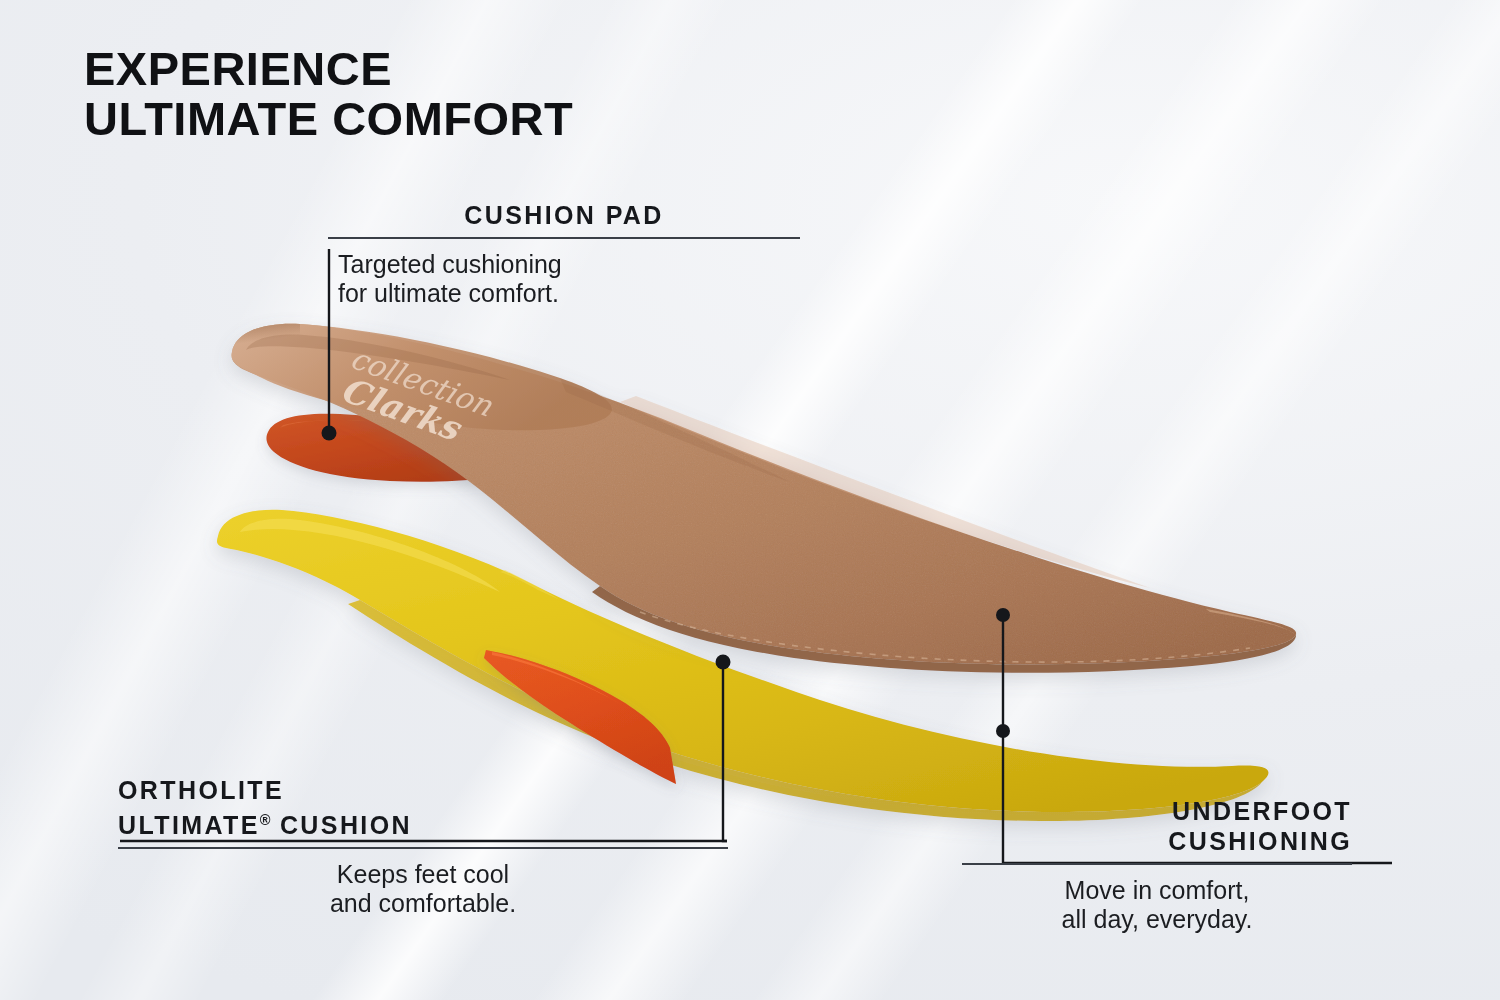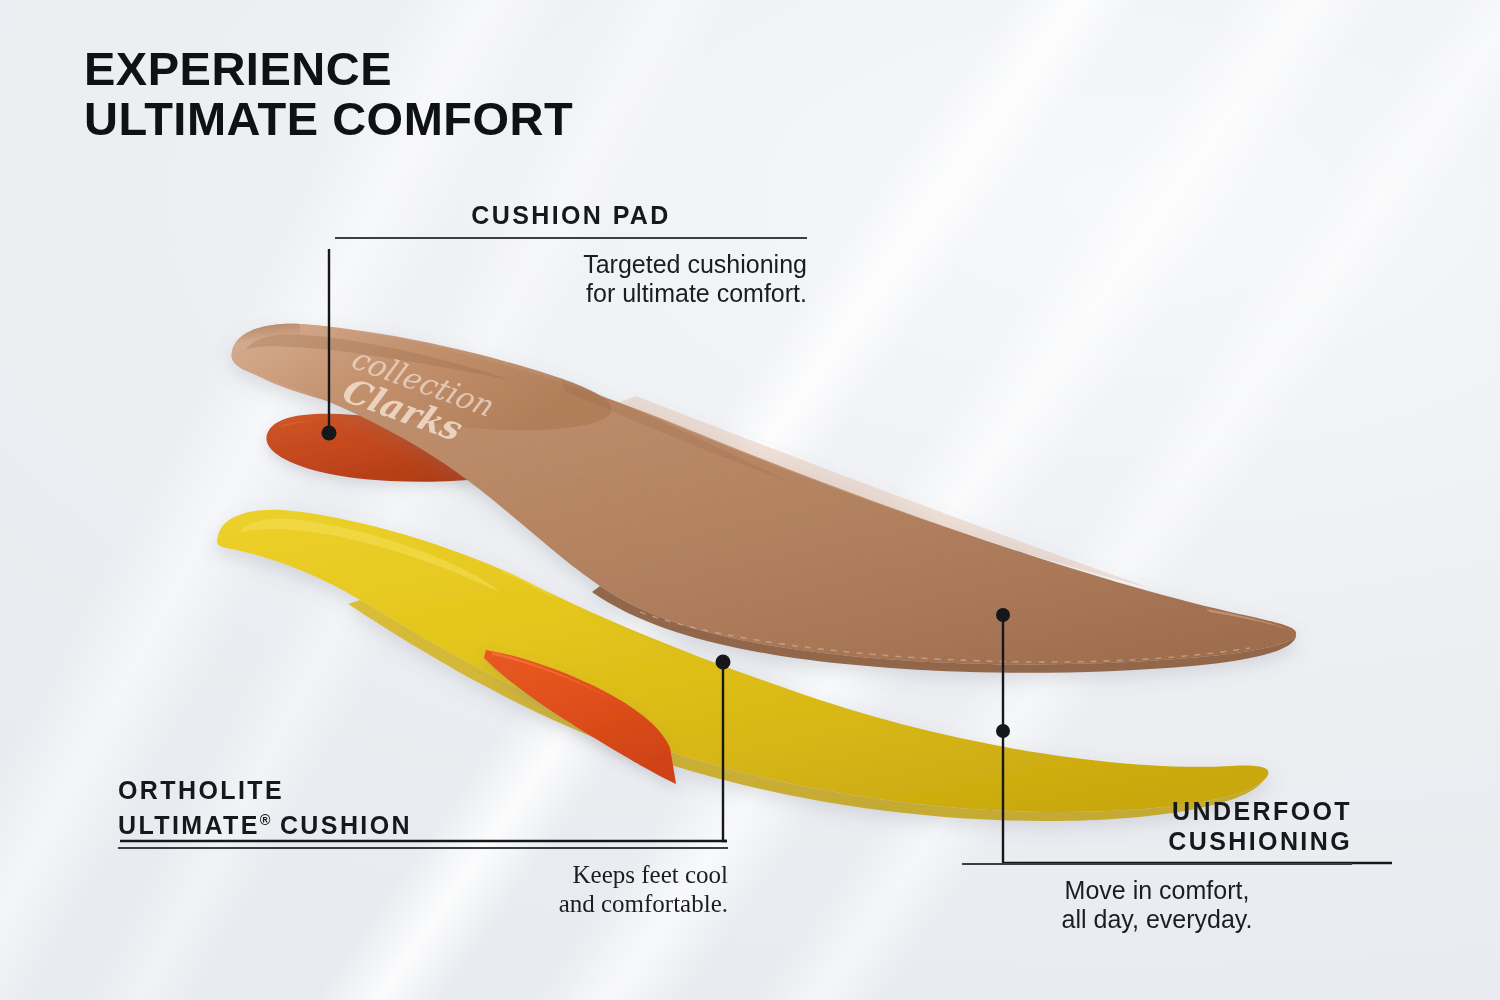--- a/index.html
+++ b/index.html
@@ -35,27 +35,27 @@
     font-size:25px;line-height:30px;font-weight:bold;
     letter-spacing:2.4px;color:#16181c;white-space:pre-line;
   }
   .c-rule{height:2px;background:#3a3f47;margin-top:7px;}
   .c-body{
     font-size:25px;line-height:29px;color:#1b1d21;
     white-space:pre-line;margin-top:11px;
   }
   .c-head sup{font-size:.58em;vertical-align:super;letter-spacing:0;}
 
-  #callout-cushion{left:335px;top:200px;width:472px;}
+  #callout-cushion{left:328px;top:200px;width:472px;}
   #callout-cushion .c-head{text-align:center;}
-  #callout-cushion .c-body{text-align:right;}
+  #callout-cushion .c-body{text-align:left;padding-left:10px;}
 
   #callout-ortholite{left:118px;top:775px;width:610px;}
   #callout-ortholite .c-head{text-align:left;}
-  #callout-ortholite .c-body{text-align:right;font-family:Liberation Serif, serif;}
+  #callout-ortholite .c-body{text-align:center;}
 
   #callout-underfoot{left:962px;top:796px;width:390px;}
   #callout-underfoot .c-head{text-align:right;}
   #callout-underfoot .c-body{text-align:center;}
 </style>
 </head>
 <body>
 
 <div id="stage">
 

